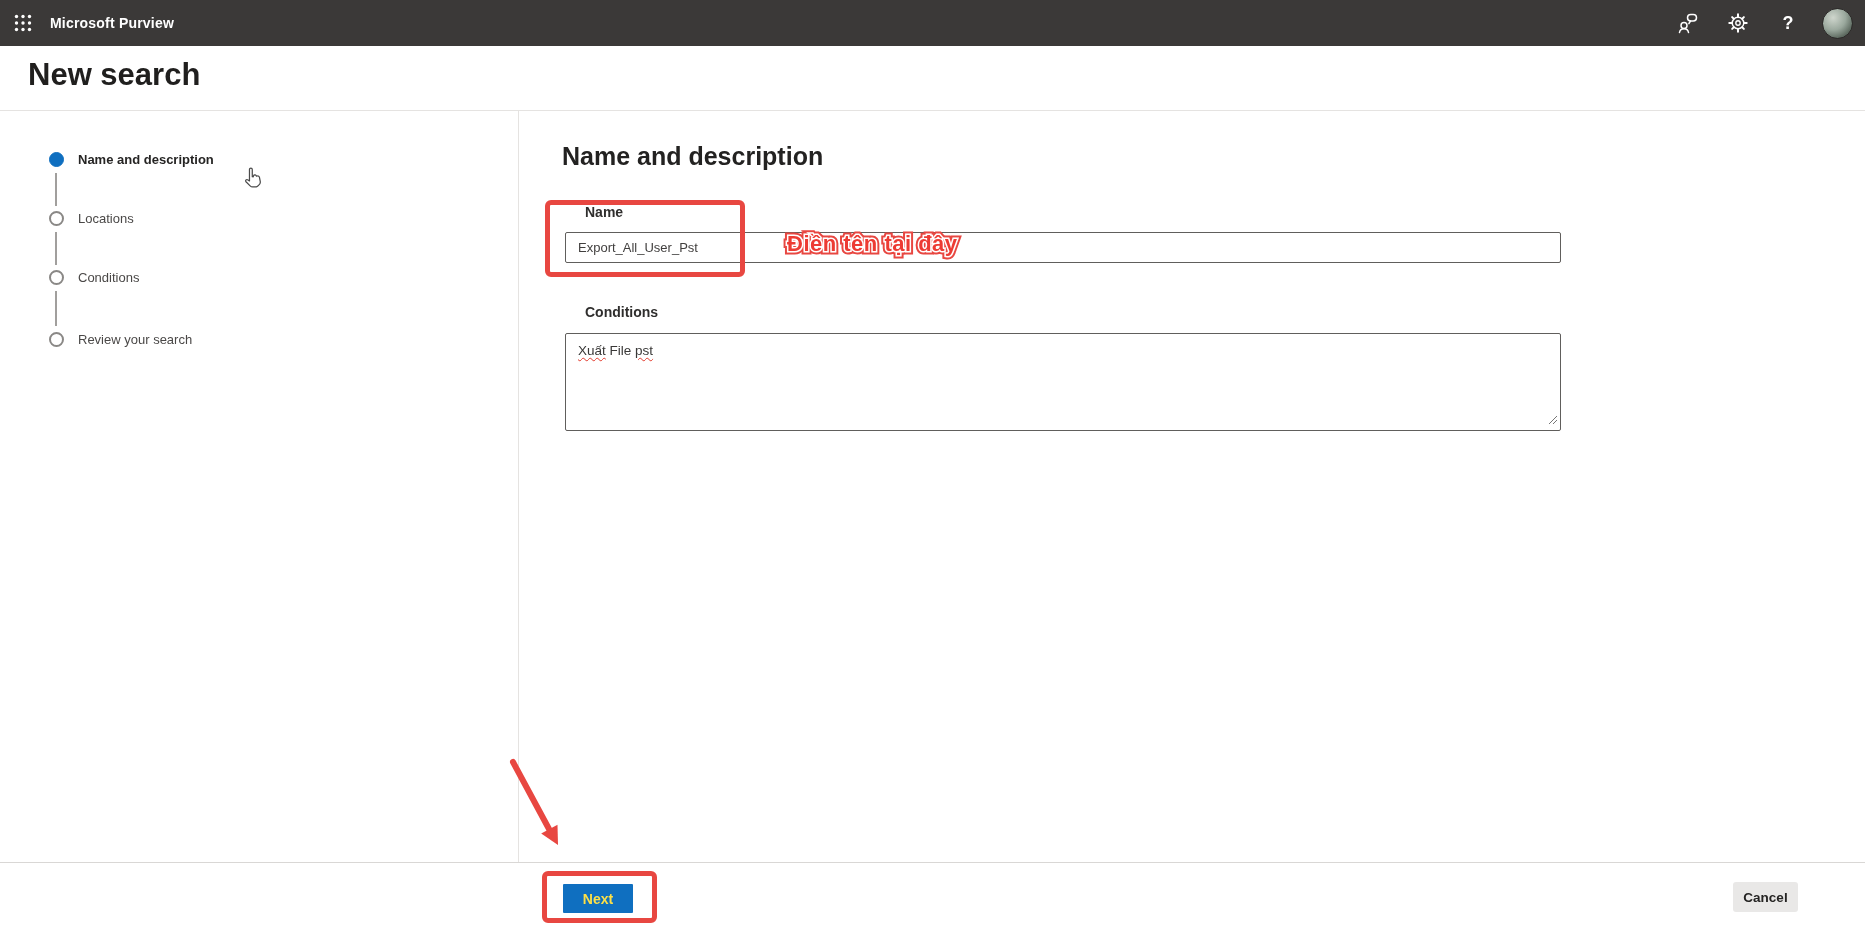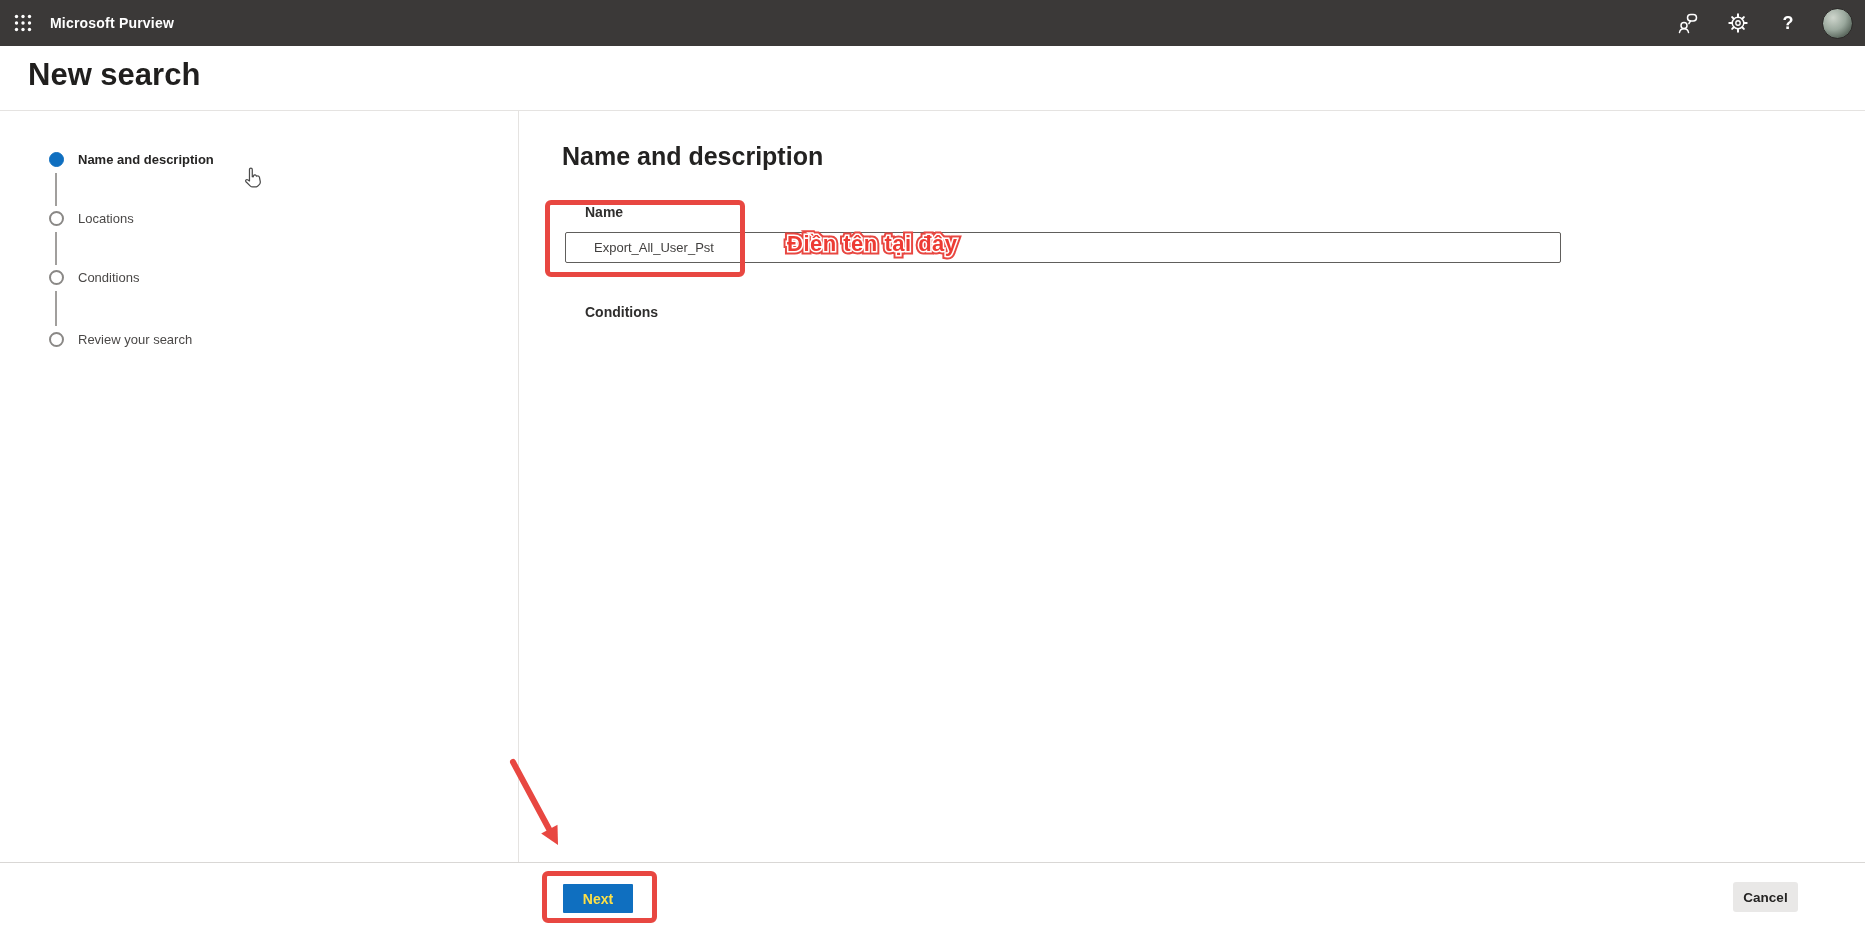--- a/index.html
+++ b/index.html
@@ -37,21 +37,21 @@
   .connector { position:absolute; left:55px; width:2px; background:#a19f9d; }
 
   .cursor-icon { position:absolute; left:243px; top:166px; z-index:20; }
 
   
   .form-heading { position:absolute; left:562px; top:142px; font-size:25px; font-weight:bold; color:#232221; }
   .field-label { position:absolute; left:565px; font-size:14px; font-weight:600; color:#2f2e2d;padding-left:20px; }
   .name-input { position:absolute; left:565px; top:232px; width:996px; height:31px;
                 border:1px solid #605e5c; border-radius:2px; background:#fff;
                 font-family:"Liberation Sans", sans-serif; font-size:13px; color:#413f3e;
-                padding:0 28px; outline:none; }
+                padding:0 12px; outline:none; }
   .desc-box { position:absolute; left:565px; top:333px; width:996px; height:98px;
               border:1px solid #605e5c; border-radius:2px; background:#fff;
               font-size:13.5px; color:#393837; padding:9px 12px; cursor:text; }
   .misspell { text-decoration:underline; text-decoration-style:wavy; text-decoration-color:#e23b2e;
               text-decoration-thickness:1px; text-underline-offset:2px; }
   .resize-handle { position:absolute; right:2px; bottom:2px; cursor:nwse-resize; }
 
   
   .anno-box { position:absolute; border:5px solid #e84741; border-radius:6px; z-index:15; pointer-events:none; }
   .anno-box-name { left:545px; top:200px; width:200px; height:77px; }
@@ -147,20 +147,28 @@
       <path d="M9 1.5c.9 0 1.6.7 1.6 1.6v8.2l1.1.2.3-1c.25-.8 1.05-1.3 1.9-1.15.6.1 1.05.5 1.3 1l.2.5 1.05-.3c.5-.15 1.05-.05 1.5.25.45.3.75.75.85 1.3l.9 4.6c.35 1.9-.5 3.8-2.1 4.85l-1.4.9c-.65.4-1.4.65-2.2.65H11c-1.1 0-2.1-.45-2.85-1.2L3.4 17.1c-.55-.6-.5-1.5.1-2.05.5-.45 1.2-.5 1.75-.15l2.15 1.3V3.1c0-.9.7-1.6 1.6-1.6z" fill="#ffffff" stroke="#4a4a4a" stroke-width="1.4" stroke-linejoin="round"></path>
     </svg>
   </div>
 
   <div class="form-heading">Name and description</div>
 
   <div class="field-label" style="top:204px;">Name</div>
   <input class="name-input" type="text" value="Export_All_User_Pst" style="">
 
   <div class="field-label" style="top:304px;">Conditions</div>
+  <div class="desc-box">
+    <span class="misspell">Xuất</span><span> File </span><span class="misspell">pst</span>
+    <span class="resize-handle">
+      <svg width="10" height="10" viewBox="0 0 10 10">
+          <path d="M9 1L1 9M9 5L5 9" stroke="#767676" stroke-width="1"></path>
+        </svg>
+    </span>
+  </div>
 
   <div class="anno-box anno-box-name"></div>
   <div class="sticker">
     <span class="s1">Điền tên tại đây</span>
     <span class="s2">Điền tên tại đây</span>
     <span class="s3">Điền tên tại đây</span>
   </div>
 
   <div class="anno-arrow">
     <svg width="80" height="110" viewBox="0 0 80 110">

